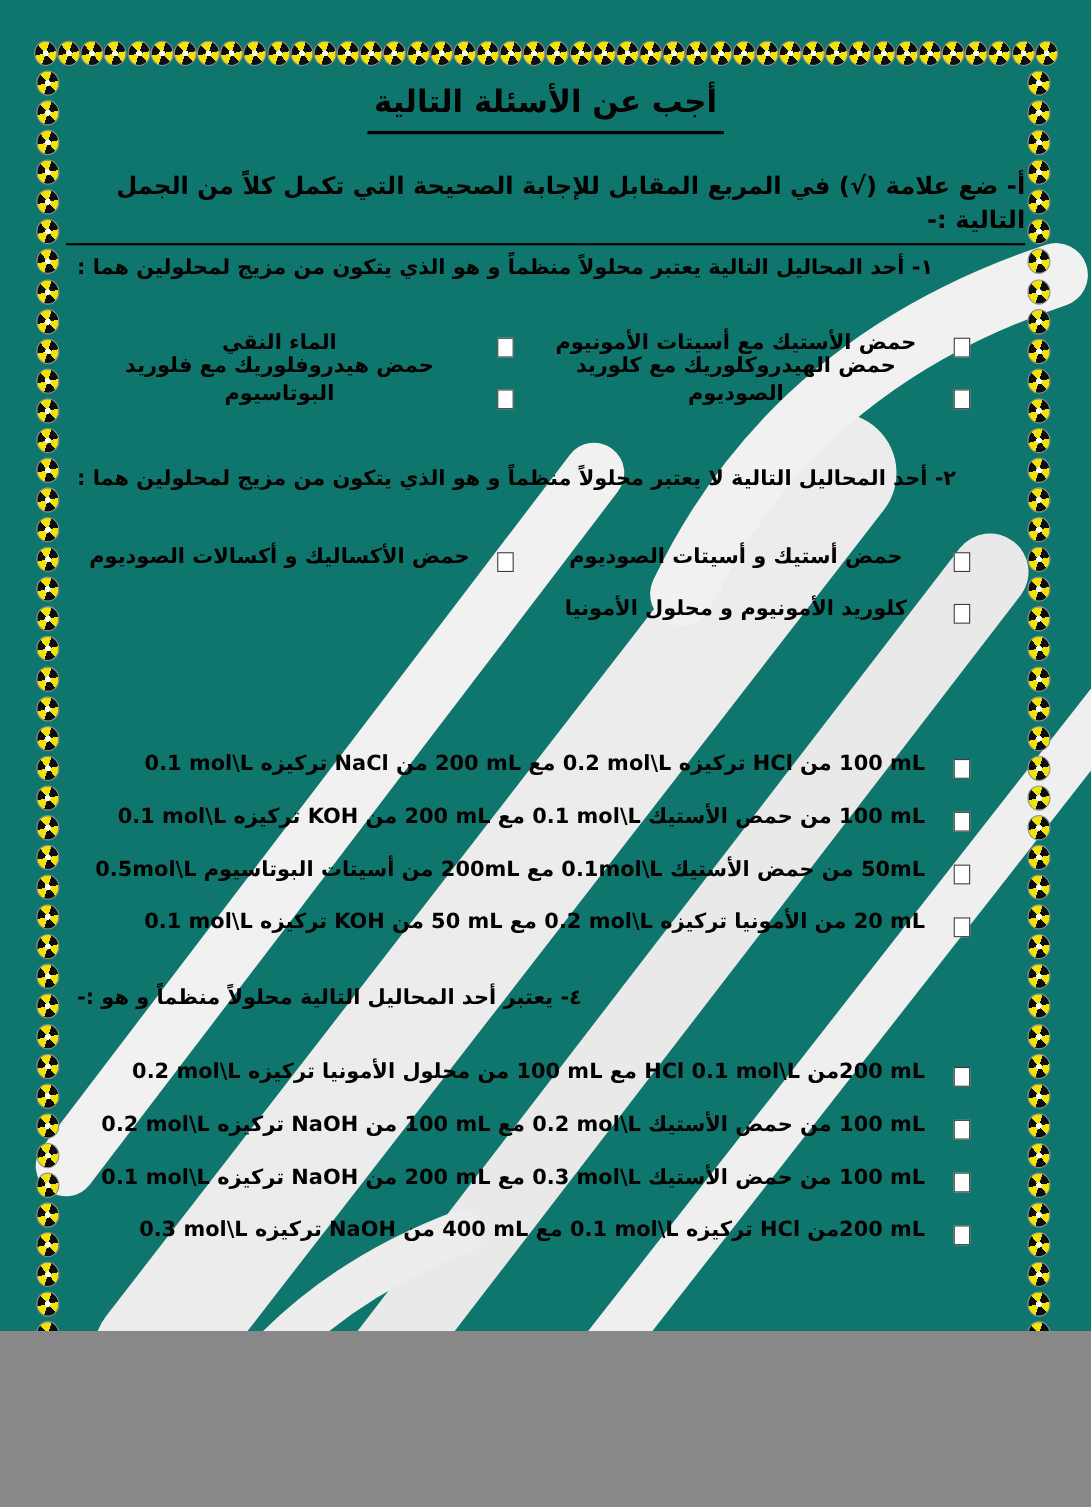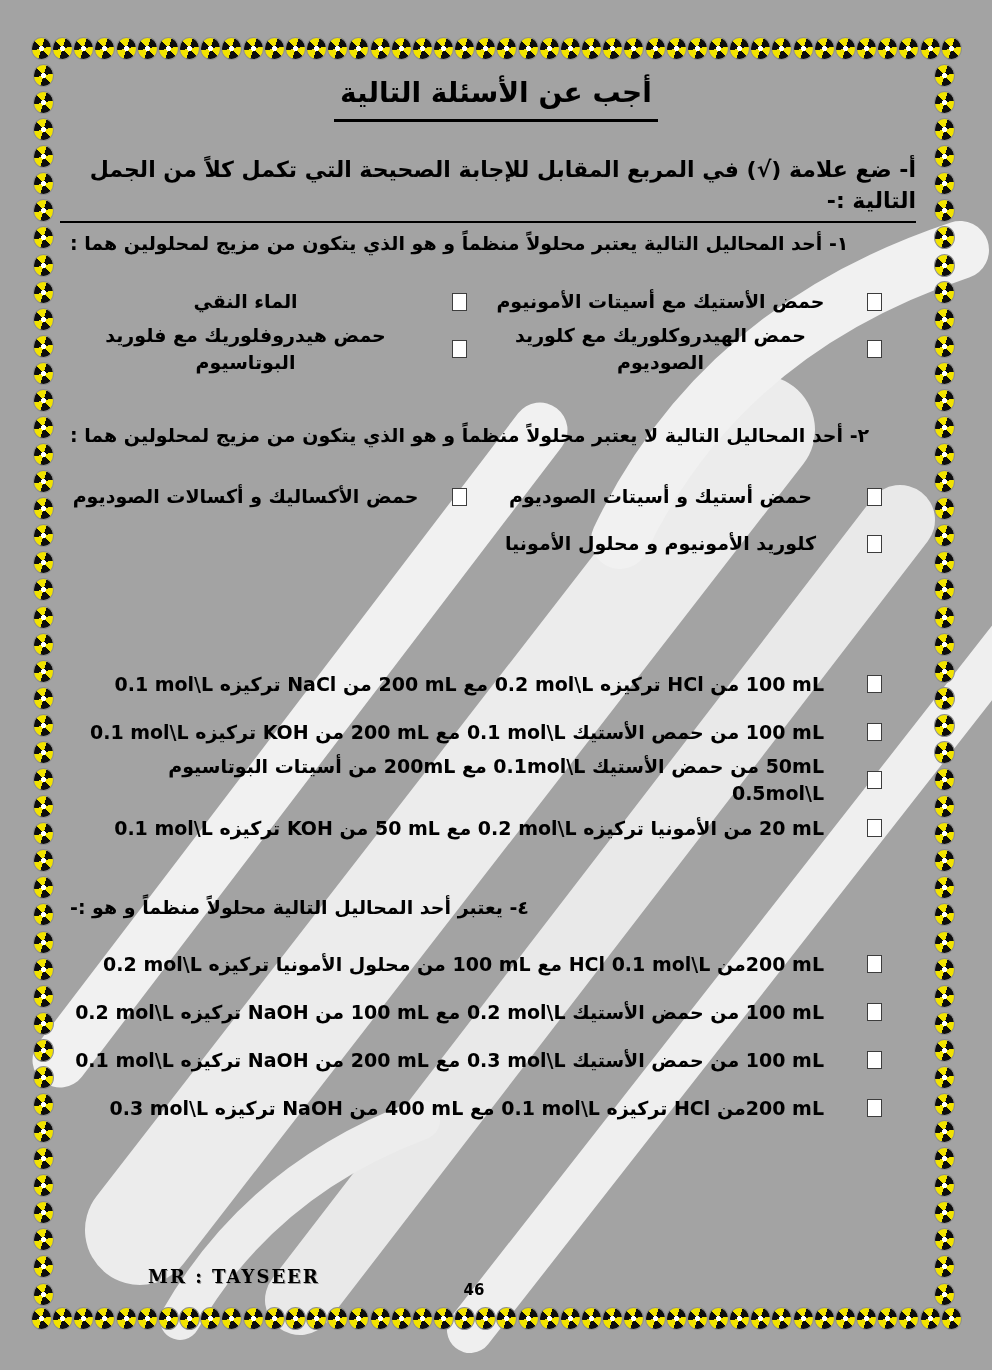--- a/index.html
+++ b/index.html
@@ -1,17 +1,17 @@
 <!DOCTYPE html>
 <html lang="ar"><head>
 <meta charset="utf-8">
 <style>
   html,body{margin:0;padding:0;background:#888;}
   #page{
-    position:relative;width:992px;height:1370px;background:#a3a3a3;
+    position:relative;width:992px;height:1210px;background:#0f766e;
     overflow:hidden;margin:0 auto;
     font-family:"DejaVu Sans",sans-serif;color:#000;
   }
   
   #watermark{position:absolute;inset:0;z-index:0;pointer-events:none;}
   
   .hrow{position:absolute;left:31px;width:931px;display:flex;justify-content:space-between;z-index:1;}
   .vcol{position:absolute;top:64px;height:1242px;display:flex;flex-direction:column;justify-content:space-between;z-index:1;}
   #border-top{top:37px;}
   #border-bottom{top:1307px;}
@@ -24,21 +24,21 @@
       radial-gradient(circle at 50% 50%, #ffffff 0 2.6px, rgba(0,0,0,0) 2.8px),
       conic-gradient(from 18deg,#0d0d0d 0 60deg,#f2e300 60deg 120deg,#0d0d0d 120deg 180deg,#f2e300 180deg 240deg,#0d0d0d 240deg 300deg,#f2e300 300deg 360deg);
   }
   
   .abs{position:absolute;z-index:2;}
   #title-wrap{top:76px;left:0;right:0;text-align:center;}
   #title{
     display:inline-block;font-size:28px;font-weight:700;
     border-bottom:3px solid #000;padding:0 6px 9px;line-height:1.2;
   }
-  #instruction-wrap{top:155px;right:76px;left:60px;direction:rtl;text-align:right;}
+  #instruction-wrap{top:155px;right:60px;left:60px;direction:rtl;text-align:right;}
   #instruction{
     display:inline-block;font-size:22px;font-weight:700;line-height:1.4;
     border-bottom:2.5px solid #000;padding-bottom:4px;
   }
   .qheader{
     right:64px;left:70px;direction:rtl;text-align:left;
     font-size:19px;font-weight:700;line-height:1.45;
   }
   #q1-header{top:230px;}
   #q2-header{top:422px;}
@@ -46,21 +46,21 @@
   #q4-header{top:894px;}
   .optgrid{
     right:110px;left:70px;direction:rtl;
     display:grid;grid-template-columns:1fr 1fr;grid-auto-rows:47px;column-gap:18px;
   }
   #q1-options{top:278px;}
   #q2-options{top:473px;}
   .optlist{right:110px;left:70px;direction:rtl;}
   #q3-options{top:660px;}
   #q4-options{top:940px;}
-  .opt,.optrow{display:flex;align-items:center;direction:rtl;gap:17px;}
+  .opt,.optrow{display:flex;align-items:flex-end;direction:rtl;}
   .optrow{height:48px;}
   .cbx{
     width:13px;height:16px;border:1.6px solid #3d3d3d;background:#fff;
     flex:0 0 auto;display:inline-block;margin-inline-end:14px;
   }
   .optrow .cbx{margin-inline-end:26px;}
   .opt .txt{flex:1;text-align:center;font-size:19px;font-weight:700;line-height:1.4;}
   .optrow .txt{flex:1;text-align:right;font-size:19px;font-weight:700;line-height:1.4;}
   #footer-brand{
     top:1266px;left:148px;font-family:"DejaVu Serif",serif;

